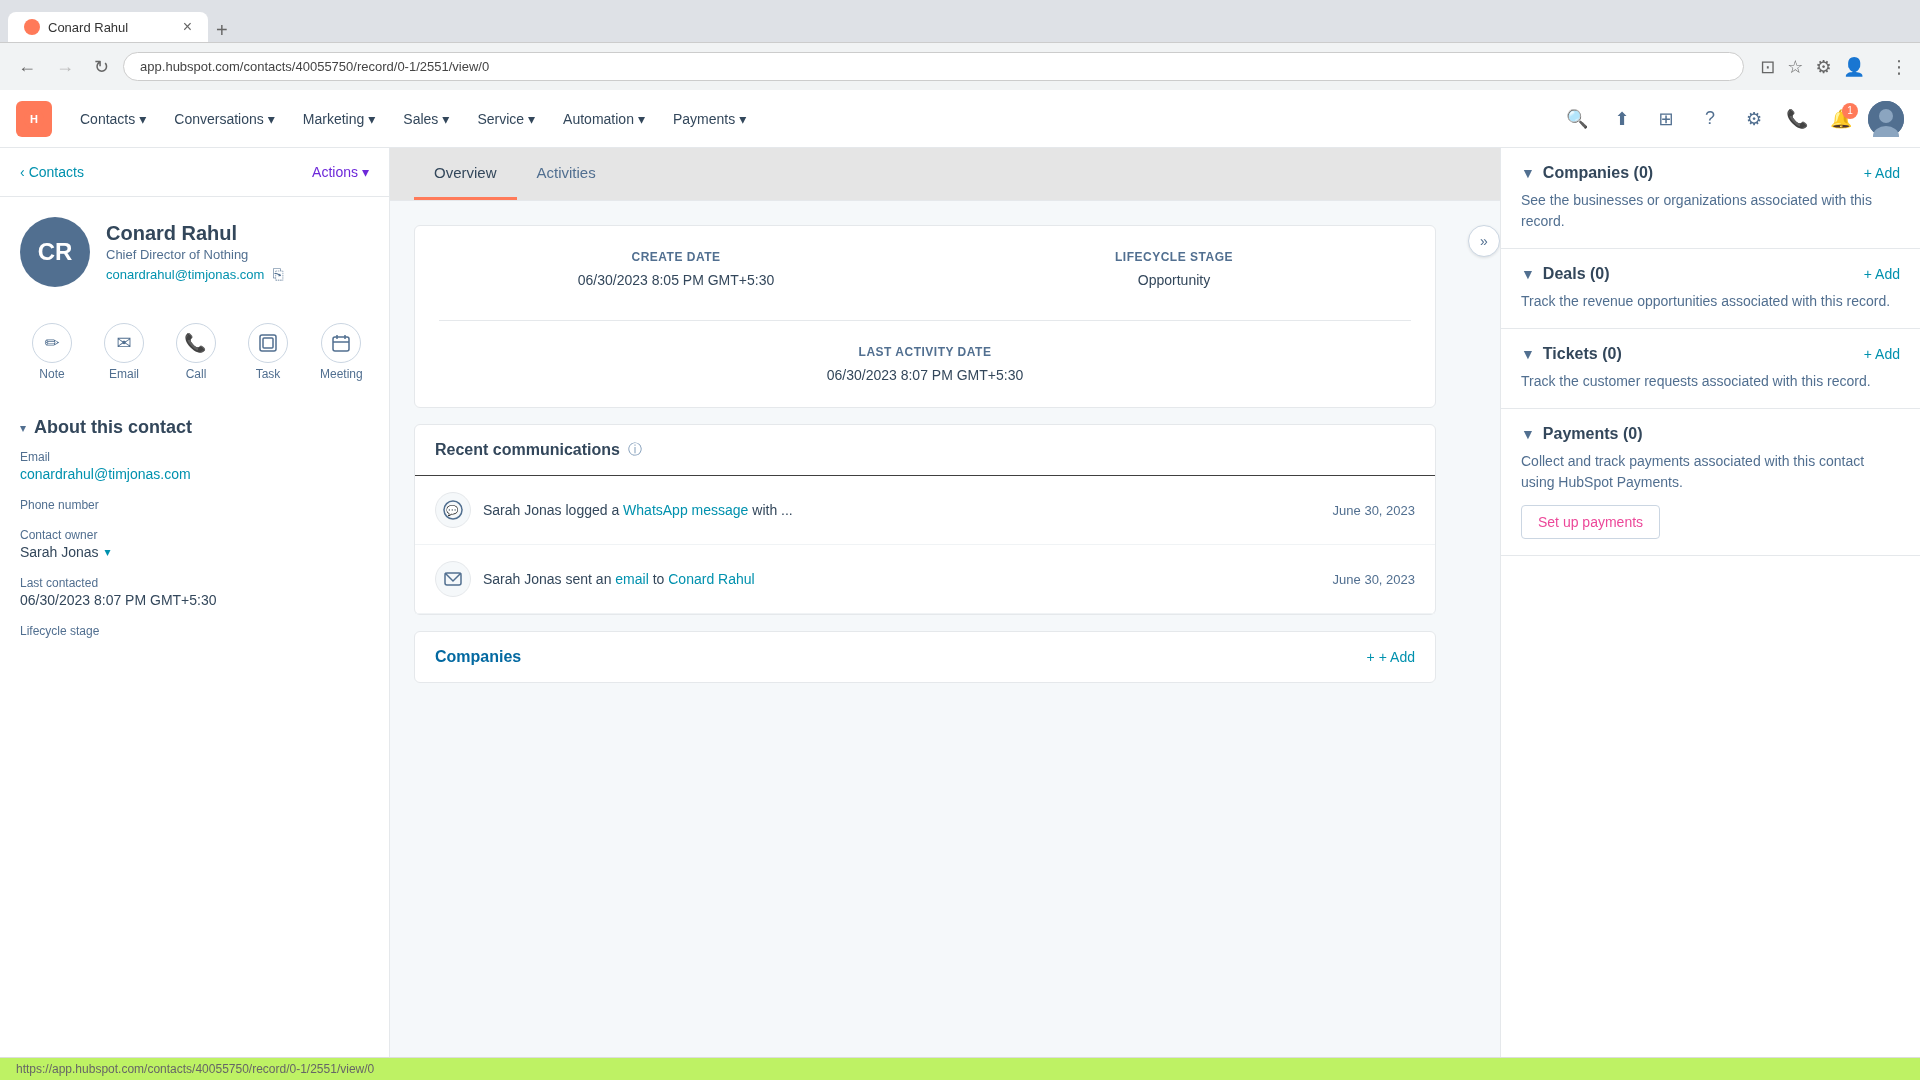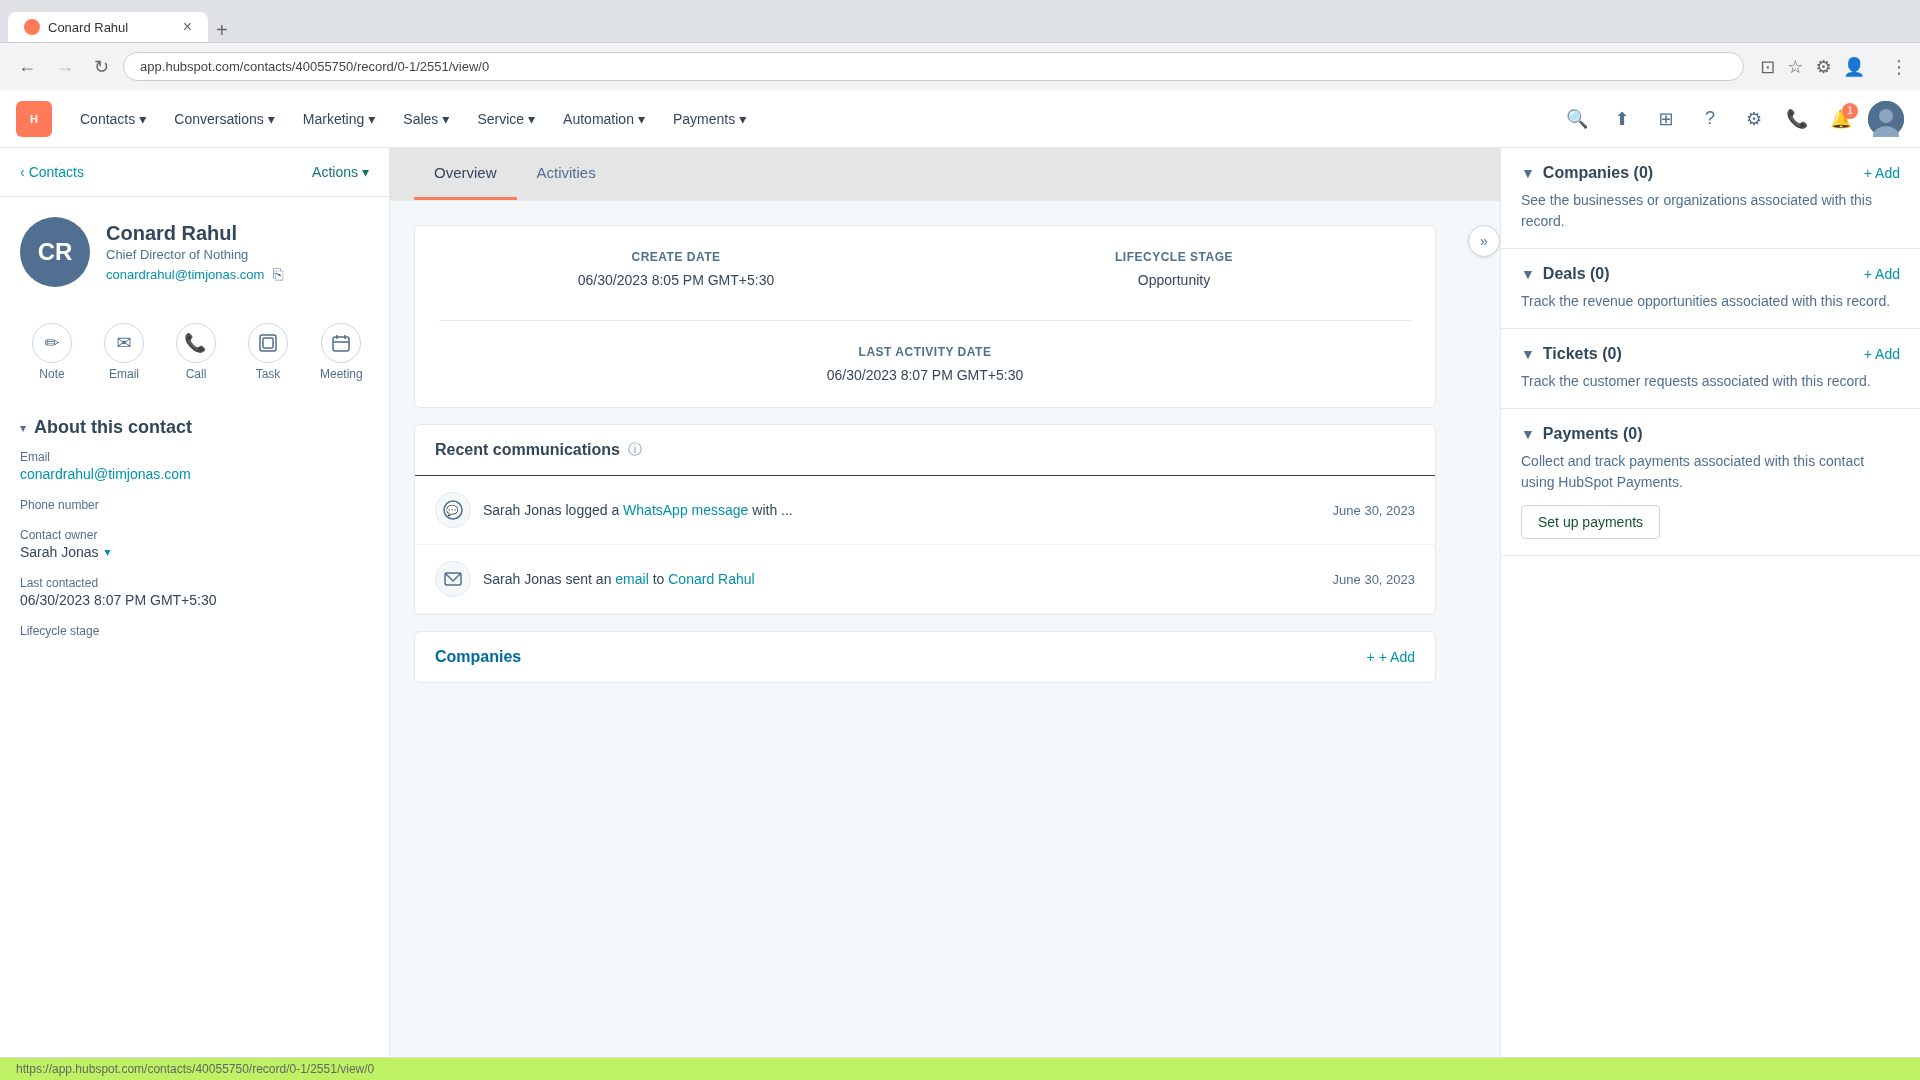--- a/index.html
+++ b/index.html
@@ -28,21 +28,21 @@
     .badge { position: absolute; top: 2px; right: 2px; background: #ff7a59; color: white; border-radius: 50%; width: 16px; height: 16px; font-size: 10px; display: flex; align-items: center; justify-content: center; }
     .hs-avatar { width: 36px; height: 36px; border-radius: 50%; background: #516f90; color: white; display: flex; align-items: center; justify-content: center; font-size: 13px; cursor: pointer; }
 
     
     .main-layout { display: flex; height: calc(1080px - 90px - 58px); }
 
     
     .left-sidebar { width: 390px; background: #fff; border-right: 1px solid #e5e8eb; display: flex; flex-direction: column; overflow-y: auto; flex-shrink: 0; }
     .sidebar-header { padding: 16px 20px; display: flex; align-items: center; justify-content: space-between; border-bottom: 1px solid #e5e8eb; }
     .back-link { color: #0091ae; font-size: 14px; cursor: pointer; display: flex; align-items: center; gap: 4px; }
-    .actions-btn { color: #0f766e; font-size: 14px; cursor: pointer; display: flex; align-items: center; gap: 4px; font-weight: 500; }
+    .actions-btn { color: #6d28d9; font-size: 14px; cursor: pointer; display: flex; align-items: center; gap: 4px; font-weight: 500; }
     .contact-profile { padding: 20px; display: flex; align-items: center; gap: 16px; }
     .contact-avatar { width: 70px; height: 70px; border-radius: 50%; background: #516f90; color: white; display: flex; align-items: center; justify-content: center; font-size: 24px; font-weight: bold; flex-shrink: 0; }
     .contact-info h2 { font-size: 20px; font-weight: 600; color: #33475b; }
     .contact-info .title { color: #516f90; font-size: 13px; margin-top: 2px; }
     .contact-email-row { display: flex; align-items: center; gap: 8px; margin-top: 4px; }
     .contact-info .email { color: #0091ae; font-size: 13px; }
     .copy-icon { color: #516f90; cursor: pointer; font-size: 14px; }
     .action-buttons { padding: 8px 20px 16px; display: flex; gap: 8px; justify-content: flex-start; }
     .action-btn { display: flex; flex-direction: column; align-items: center; gap: 4px; padding: 8px 12px; border: none; background: none; cursor: pointer; color: #516f90; font-size: 12px; }
     .action-btn-icon { width: 40px; height: 40px; border: 1px solid #cbd6e2; border-radius: 50%; display: flex; align-items: center; justify-content: center; font-size: 18px; background: #fff; }
@@ -90,21 +90,21 @@
     .add-btn { color: #0091ae; background: none; border: none; cursor: pointer; font-size: 14px; display: flex; align-items: center; gap: 4px; }
 
     
     .right-panel { width: 420px; background: #fff; border-left: 1px solid #e5e8eb; overflow-y: auto; flex-shrink: 0; }
     .right-section { border-bottom: 1px solid #e5e8eb; padding: 16px 20px; }
     .right-section-header { display: flex; align-items: center; justify-content: space-between; margin-bottom: 8px; }
     .right-section-title { font-size: 16px; font-weight: 600; color: #33475b; display: flex; align-items: center; gap: 8px; }
     .right-section-chevron { color: #516f90; font-size: 14px; cursor: pointer; }
     .right-add-btn { color: #0091ae; background: none; border: none; cursor: pointer; font-size: 14px; }
     .right-section-desc { font-size: 14px; color: #516f90; line-height: 1.5; }
-    .set-up-btn { margin-top: 12px; padding: 8px 16px; background: #fff; border: 1px solid #cbd6e2; border-radius: 4px; color: #14532d; cursor: pointer; font-size: 14px; }
+    .set-up-btn { margin-top: 12px; padding: 8px 16px; background: #fff; border: 1px solid #cbd6e2; border-radius: 4px; color: #ec4899; cursor: pointer; font-size: 14px; }
 
     
     ::-webkit-scrollbar { width: 6px; height: 6px; }
     ::-webkit-scrollbar-track { background: transparent; }
     ::-webkit-scrollbar-thumb { background: #cbd6e2; border-radius: 3px; }
   </style>
 </head>
 <body>
 
 <div class="browser-chrome">

